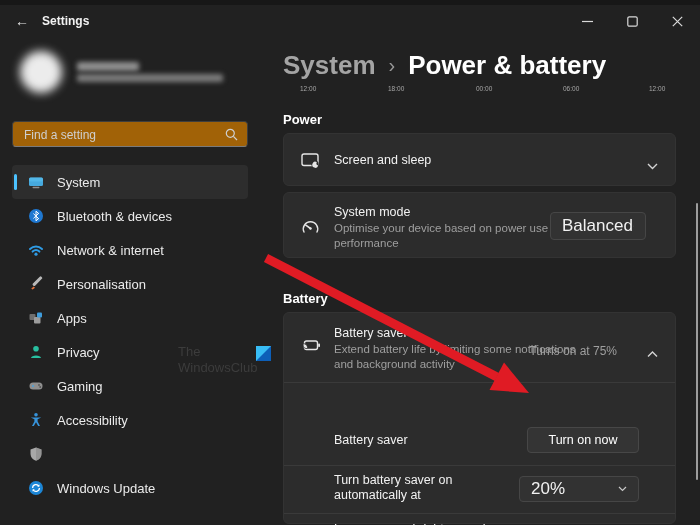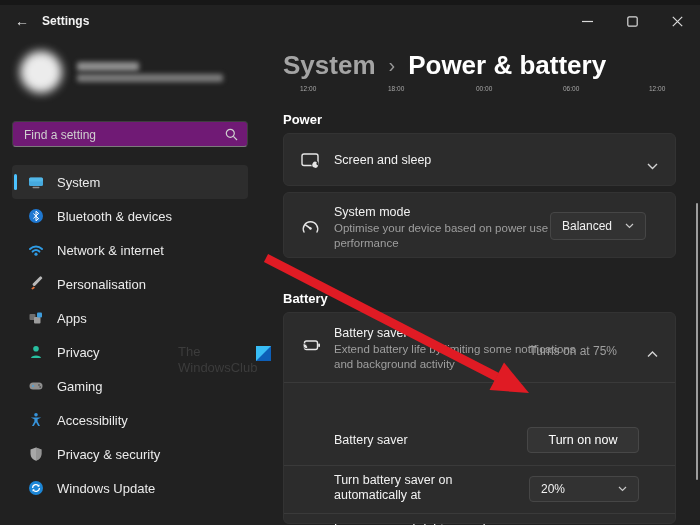--- a/index.html
+++ b/index.html
@@ -13,42 +13,42 @@
   
   .titlebar{position:absolute;left:0;top:5px;width:700px;height:32px;}
   .back-btn{position:absolute;left:13px;top:7px;width:18px;height:18px;font-size:14px;color:#e6e6e6;line-height:18px;text-align:center;cursor:default;}
   .app-title{position:absolute;left:42px;top:9px;font-size:12px;font-weight:600;color:#f2f2f2;}
   .win-controls{position:absolute;right:0;top:0;height:32px;display:flex;}
   .win-btn{width:45px;height:32px;display:flex;align-items:center;justify-content:center;color:#d9d9d9;}
   
   .profile-avatar{position:absolute;left:20px;top:51px;width:42px;height:42px;border-radius:50%;background:#ececec;filter:blur(5px);}
   .profile-name{position:absolute;left:77px;top:62px;width:62px;height:9px;background:#909090;border-radius:2px;filter:blur(2.5px);}
   .profile-email{position:absolute;left:77px;top:74px;width:146px;height:8px;background:#7c7c7c;border-radius:2px;filter:blur(2.5px);}
-  .search-box{position:absolute;left:12px;top:121px;width:236px;height:26px;background:#701a75;border:1px solid #3e3e3e;border-bottom-color:#7b7b7b;border-radius:4px;box-sizing:border-box;}
+  .search-box{position:absolute;left:12px;top:121px;width:236px;height:26px;background:#a16207;border:1px solid #3e3e3e;border-bottom-color:#7b7b7b;border-radius:4px;box-sizing:border-box;}
   .search-box input{position:absolute;left:9px;top:1px;width:190px;height:22px;background:transparent;border:none;outline:none;color:#cfcfcf;font-size:12px;font-family:"Liberation Sans",sans-serif;}
   .search-box input::placeholder{color:#cfcfcf;opacity:1;}
   .search-icon{position:absolute;right:9px;top:5px;}
   .nav{position:absolute;left:12px;top:165px;width:236px;}
   .nav-item{position:relative;height:34px;display:flex;align-items:center;padding-left:16px;gap:13px;border-radius:4px;font-size:13px;color:#ebebeb;box-sizing:border-box;}
   .nav-item.selected{background:#2d2d2d;}
   .nav-item.selected .sel-bar{position:absolute;left:2px;top:9px;width:3px;height:16px;border-radius:2px;}
   .nav-ic{width:16px;height:16px;flex:0 0 16px;}
   
   .main{position:absolute;left:283px;top:40px;width:393px;}
   .breadcrumb{position:absolute;left:0;top:10px;white-space:nowrap;}
   .bc-parent{font-size:26px;font-weight:600;color:#a4a4a4;}
   .bc-sep{font-size:20px;color:#9a9a9a;margin:0 13px;position:relative;top:-2px;}
   .bc-current{font-size:26px;font-weight:700;color:#ffffff;}
   .tick-row{position:absolute;left:0;top:45px;width:393px;height:10px;}
   .tick{position:absolute;top:0;font-size:6.5px;color:#bdbdbd;filter:blur(0.6px);opacity:.85;}
   .sec-heading{position:absolute;font-size:13px;font-weight:600;color:#ffffff;}
   .card{position:absolute;left:0;width:393px;background:#2c2c2c;border:1px solid #333333;border-radius:6px;box-sizing:border-box;}
   .row-icon{position:absolute;left:16px;}
   .chev{display:inline-block;}
-  .select{position:absolute;background:#323232;border:1px solid #464646;border-radius:4px;box-sizing:border-box;display:flex;align-items:center;justify-content:space-between;padding:12px 11px;font-size:12px;color:#f1f1f1;}
+  .select{position:absolute;background:#323232;border:1px solid #464646;border-radius:4px;box-sizing:border-box;display:flex;align-items:center;justify-content:space-between;padding:12px 11px;font-size:17px;color:#f1f1f1;}
   .btn{position:absolute;background:#343434;border:1px solid #474747;border-radius:4px;box-sizing:border-box;display:flex;align-items:center;justify-content:center;font-size:12.5px;color:#ffffff;}
   .desc{color:#9f9f9f;font-size:11.5px;line-height:15px;}
   .row-label{color:#f2f2f2;font-size:12.5px;line-height:15px;}
   .divider{position:absolute;left:0;width:100%;height:1px;background:#3a3a3a;}
   .status-text{color:#9f9f9f;font-size:12px;}
   .scrollbar{position:absolute;left:696px;top:203px;width:2px;height:277px;background:#9d9d9d;border-radius:1px;}
   
   .watermark{position:absolute;left:178px;top:344px;color:#3c3c3c;font-size:13px;line-height:16px;}
   .wm-logo{position:absolute;left:256px;top:346px;width:15px;height:15px;background:linear-gradient(135deg,#38bdf5 49%,#0d5fb8 51%);}
   .arrow-overlay{position:absolute;left:0;top:0;width:700px;height:525px;pointer-events:none;}
@@ -174,21 +174,20 @@
       </span>
       <span>Accessibility</span>
     </div>
     <div class="nav-item">
       <span class="nav-ic">
         <svg width="16" height="16" viewBox="0 0 16 16">
             <path d="M8 1.5 L13.5 3.5 L13.5 8 C13.5 11.4 11.2 13.6 8 14.8 C4.8 13.6 2.5 11.4 2.5 8 L2.5 3.5 Z" fill="#a8a8a8"></path>
             <path d="M8 1.5 L13.5 3.5 L13.5 8 C13.5 11.4 11.2 13.6 8 14.8 Z" fill="#888" opacity="0.6"></path>
           </svg>
       </span>
-      <span>Privacy &amp; security</span>
     </div>
     <div class="nav-item">
       <span class="nav-ic">
         <svg width="16" height="16" viewBox="0 0 16 16">
             <circle cx="8" cy="8" r="7" fill="#1c86d6"></circle>
             <path d="M4.6 8 A3.4 3.4 0 0 1 11 6.4" fill="none" stroke="#fff" stroke-width="1.2"></path>
             <path d="M11.4 8 A3.4 3.4 0 0 1 5 9.6" fill="none" stroke="#fff" stroke-width="1.2"></path>
             <path d="M11.6 4.4 L11.2 6.8 L9 6.2 Z" fill="#fff"></path>
             <path d="M4.4 11.6 L4.8 9.2 L7 9.8 Z" fill="#fff"></path>
           </svg>
@@ -267,21 +266,21 @@
       </span>
       <div class="divider" style="top:69px"></div>
 
       <div class="row-label" style="position:absolute;left:50px;top:120px">Battery saver</div>
       <div class="btn" style="right:36px;top:114px;width:112px;height:26px">
         <span>Turn on now</span>
       </div>
       <div class="divider" style="top:152px"></div>
 
       <div class="row-label" style="position:absolute;left:50px;top:160px;width:168px">Turn battery saver on automatically at</div>
-      <div class="select" style="right:36px;top:163px;width:110px;height:26px">
+      <div class="select" style="right:36px;top:163px;width:120px;height:26px">
         <span>20%</span>
         <svg width="9" height="6" viewBox="0 0 9 6">
             <path d="M1 1 L4.5 4.5 L8 1" fill="none" stroke="#c8c8c8" stroke-width="1.2"></path>
           </svg>
       </div>
       <div class="divider" style="top:200px"></div>
 
       <div class="row-label" style="position:absolute;left:50px;top:209px;width:200px">Lower screen brightness when using battery saver</div>
 
     </div>

